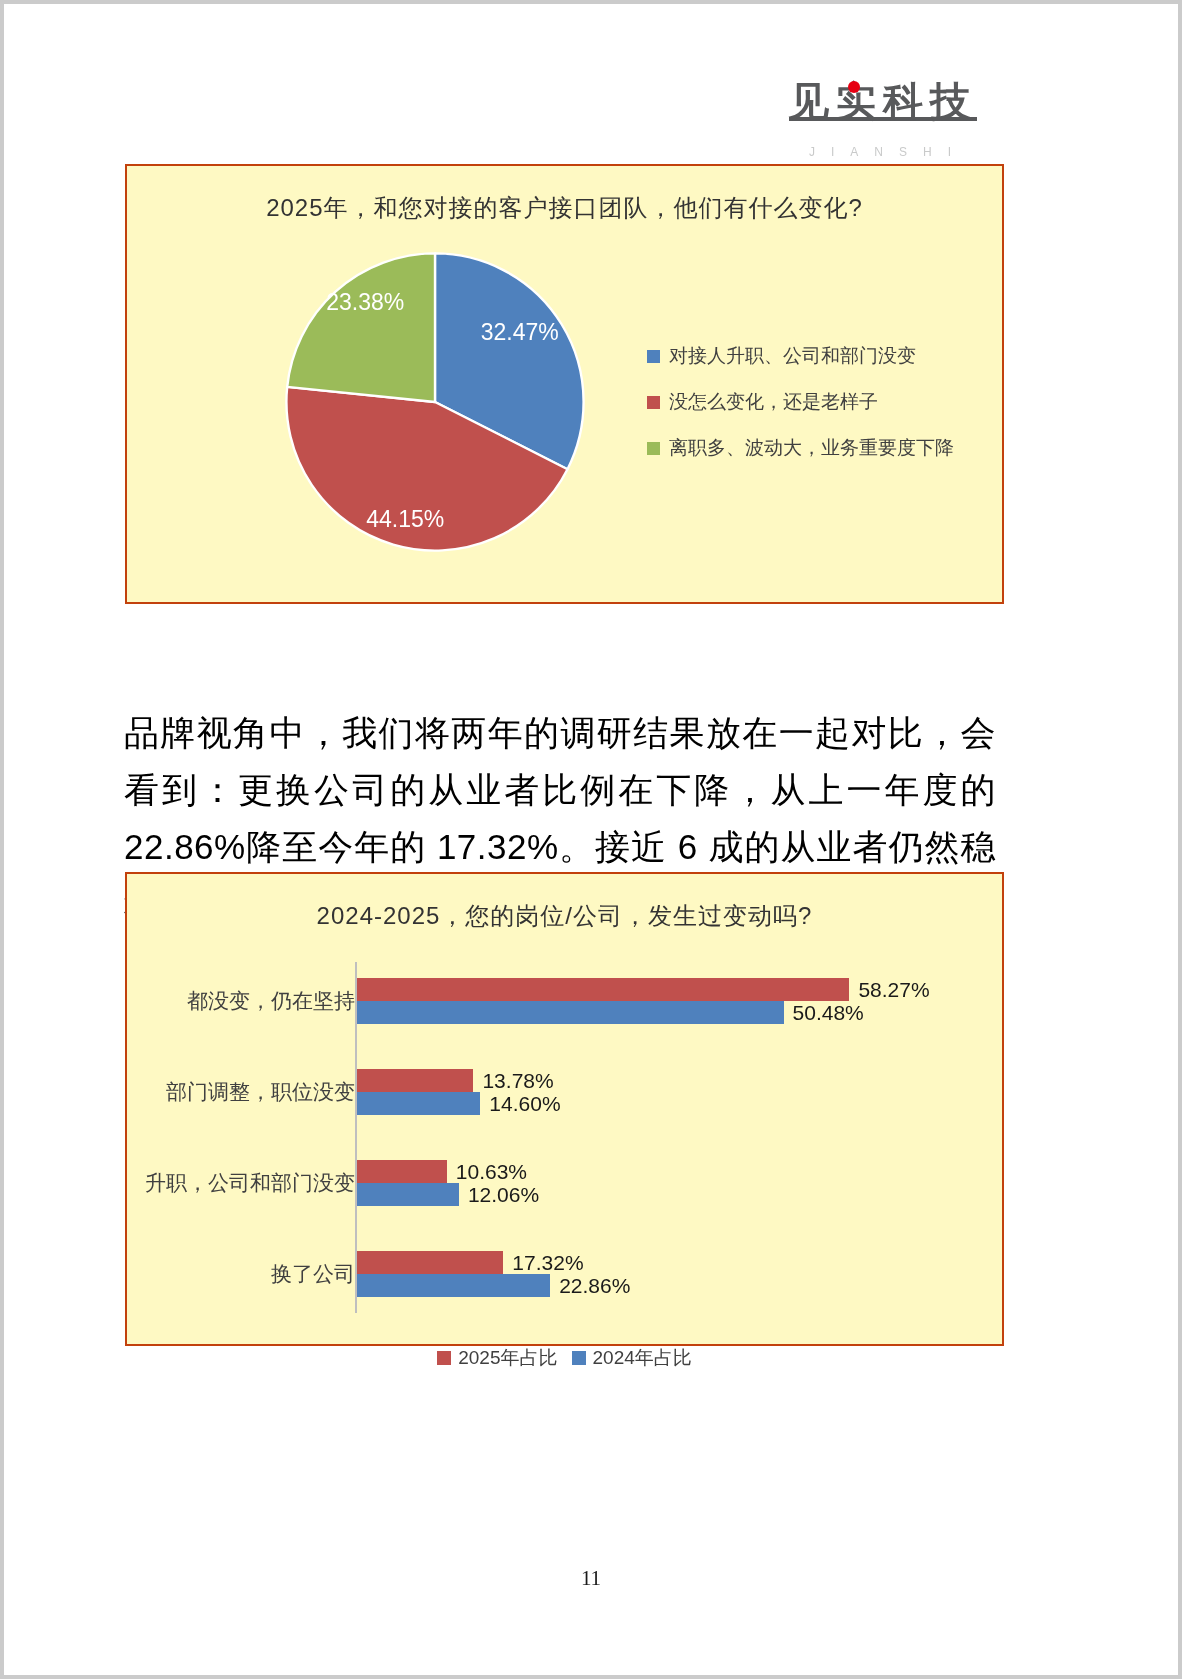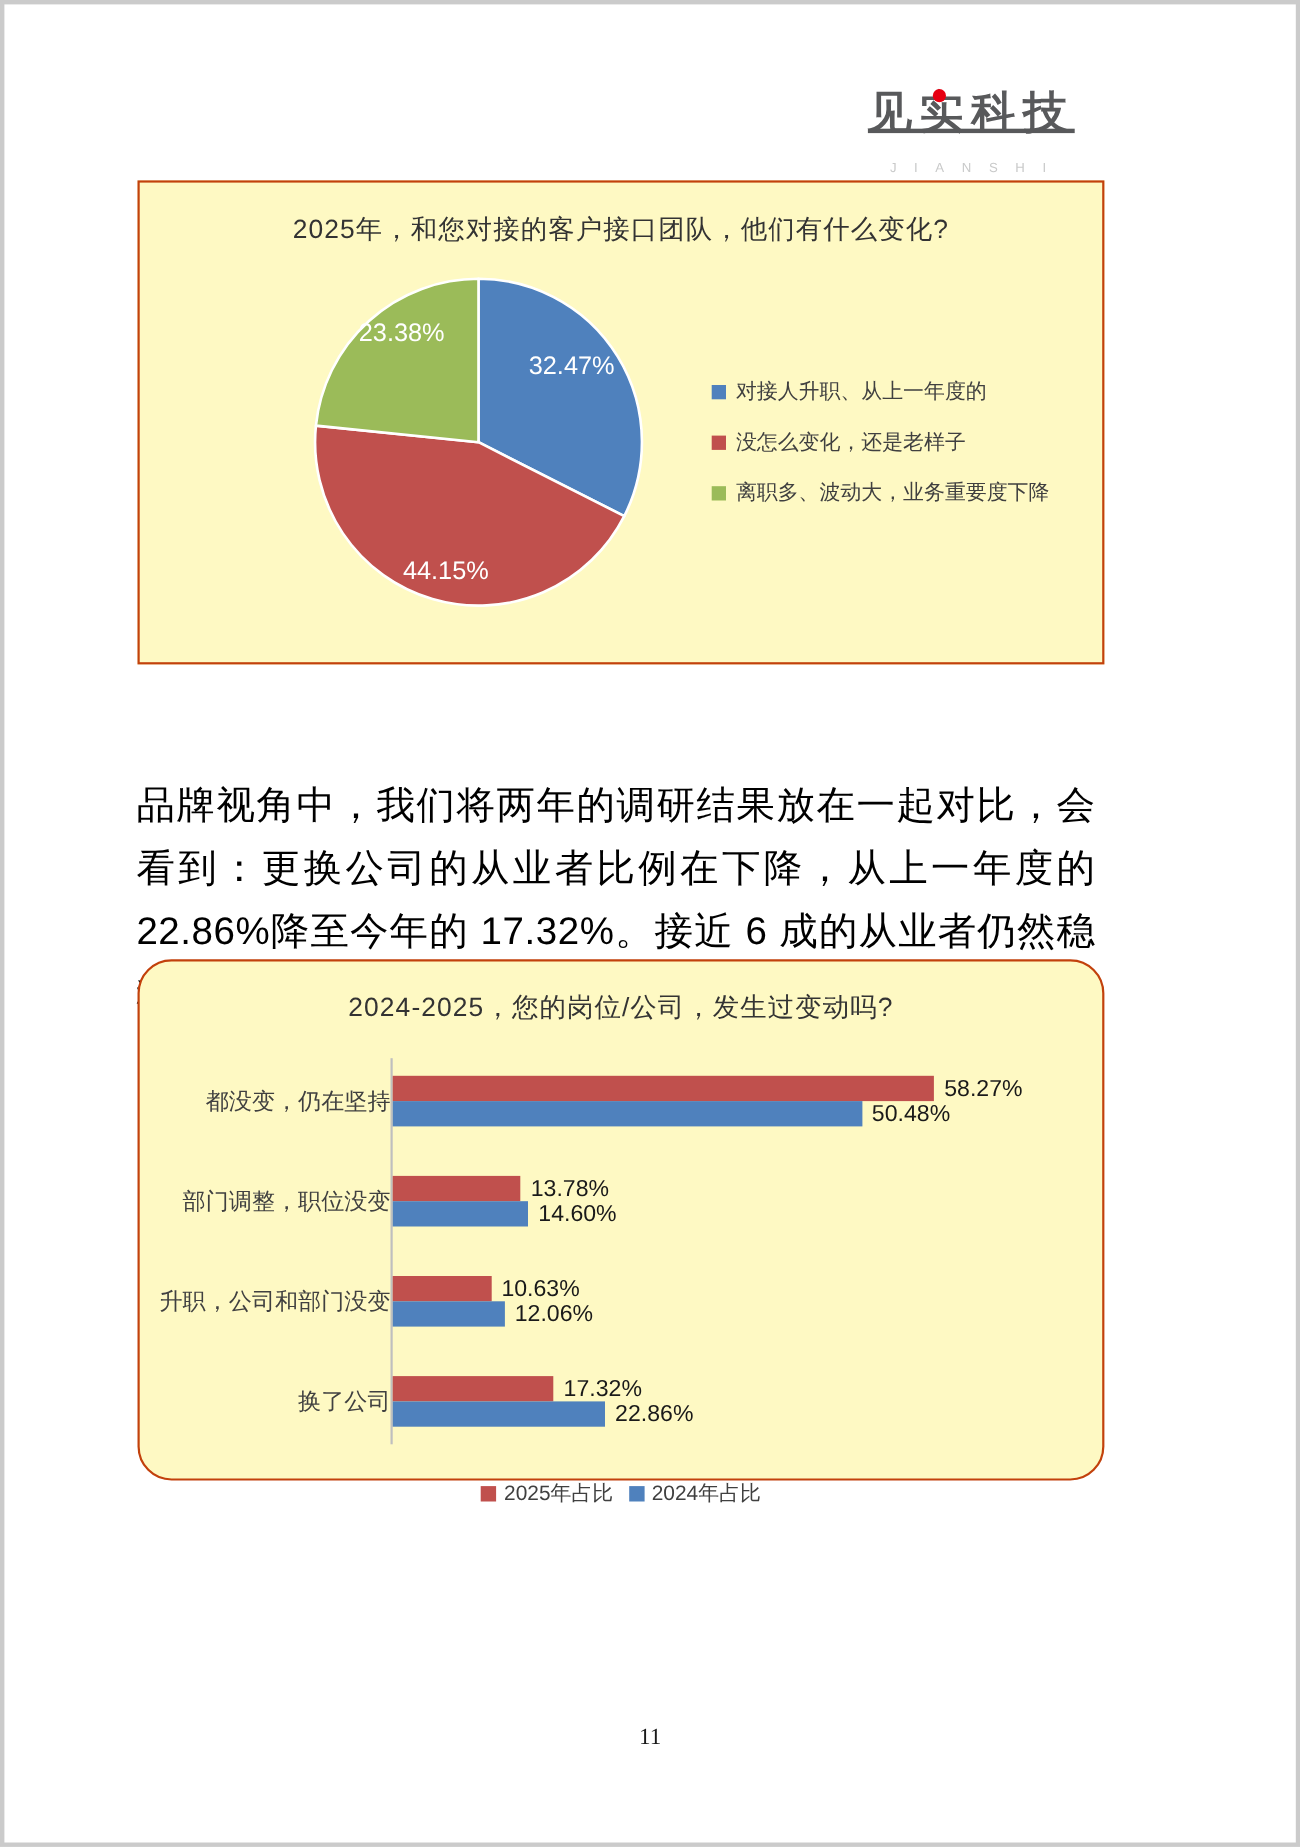--- a/index.html
+++ b/index.html
@@ -55,21 +55,21 @@
 
   
   .chart-box {
     position: absolute;
     left: 121px;
     width: 879px;
     background: #fef9c3;
     border: 2px solid #c2410c;
   }
   .chart-box.pie-box  { top: 160px;  height: 440px; }
-  .chart-box.bar-box  { top: 868px;  height: 474px; border-radius: 31px; }
+  .chart-box.bar-box  { top: 868px;  height: 474px; }
   .chart-title {
     margin-top: 26px;
     text-align: center;
     font-size: 24px;
     color: #333333;
     letter-spacing: 1px;
   }
 
   
   .pie-content {
@@ -211,21 +211,21 @@
         <path d="M0 0 L0 -1 A1 1 0 0 1 0.8919 0.4523 Z" stroke="#ffffff" stroke-width="0.016" stroke-linejoin="round" fill="#4f81bd"></path>
         <path d="M0 0 L0.8919 0.4523 A1 1 0 0 1 -0.9948 -0.1016 Z" stroke="#ffffff" stroke-width="0.016" stroke-linejoin="round" fill="#c0504d"></path>
         <path d="M0 0 L-0.9948 -0.1016 A1 1 0 0 1 0 -1 Z" stroke="#ffffff" stroke-width="0.016" stroke-linejoin="round" fill="#9bbb59"></path>
         <text x="0.57" y="-0.42" text-anchor="middle">32.47%</text>
         <text x="-0.20" y="0.84" text-anchor="middle">44.15%</text>
         <text x="-0.47" y="-0.62" text-anchor="middle">23.38%</text>
       </svg>
       <div class="pie-legend">
         <div class="legend-item">
           <span class="legend-swatch" style="background:#4f81bd"></span>
-          <span>对接人升职、从上一年度的</span>
+          <span>对接人升职、公司和部门没变</span>
         </div>
         <div class="legend-item">
           <span class="legend-swatch" style="background:#c0504d"></span>
           <span>没怎么变化，还是老样子</span>
         </div>
         <div class="legend-item">
           <span class="legend-swatch" style="background:#9bbb59"></span>
           <span>离职多、波动大，业务重要度下降</span>
         </div>
       </div>

